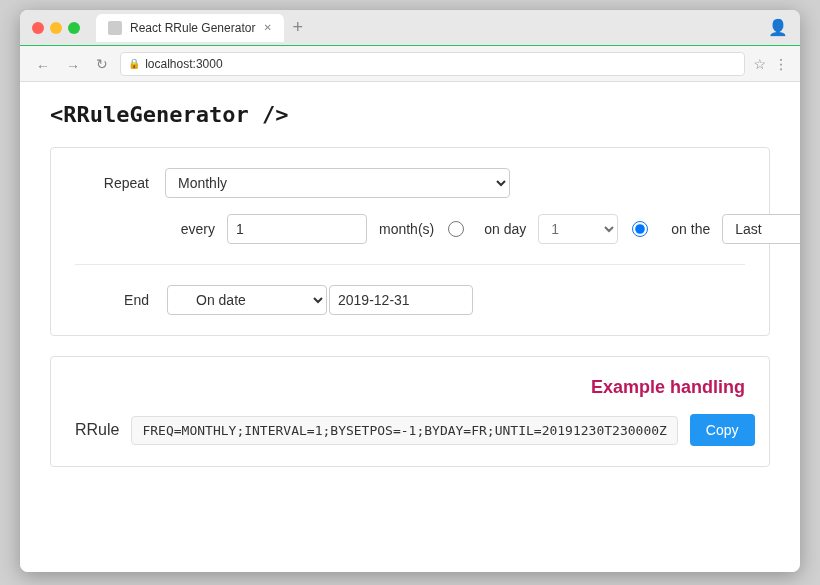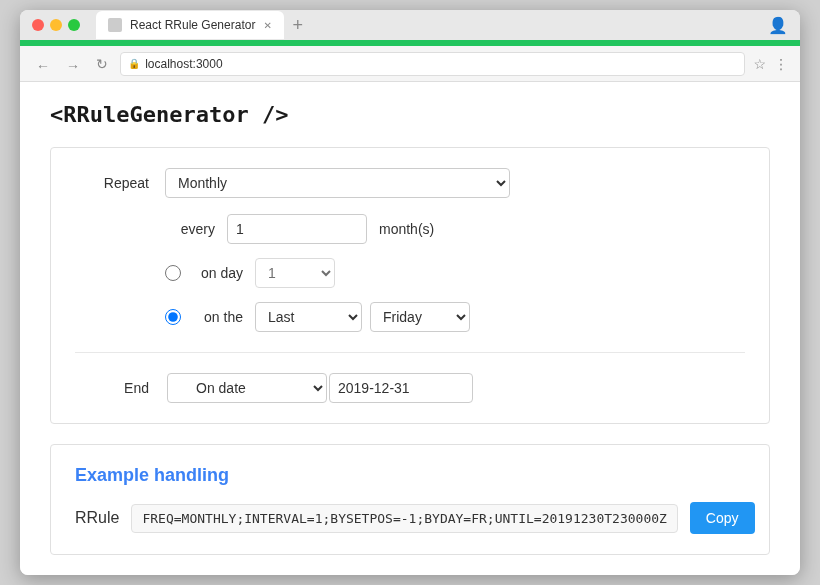--- a/index.html
+++ b/index.html
@@ -21,21 +21,21 @@
       overflow: hidden;
     }
 
     .title-bar {
       background: #e8e8e8;
       height: 36px;
       display: flex;
       align-items: center;
       padding: 0 12px;
       gap: 8px;
-      border-bottom: 6px solid #22c55e;
+      border-bottom: 1px solid #22c55e;
     }
 
     .traffic-lights {
       display: flex;
       gap: 6px;
     }
 
     .traffic-light {
       width: 12px;
       height: 12px;
@@ -186,21 +186,21 @@
       -webkit-appearance: auto;
     }
 
     .repeat-select {
       width: 345px;
     }
 
     .sub-rows {
       margin-left: 90px;
       display: flex;
-      flex-direction: column;
+      flex-direction: row;
       gap: 14px;
     }
 
     .sub-row {
       display: flex;
       align-items: center;
       gap: 12px;
     }
 
     .sub-label {
@@ -262,22 +262,23 @@
     
     .example-card {
       border: 1px solid #e0e0e0;
       border-radius: 4px;
       padding: 20px 24px;
     }
 
     .example-title {
       font-size: 18px;
       font-weight: bold;
-      color: #3b82f6;
+      color: #be185d;
       margin-bottom: 16px;
+      text-align: right;
     }
 
     .rrule-row {
       display: flex;
       align-items: center;
       gap: 12px;
     }
 
     .rrule-label {
       font-size: 16px;

